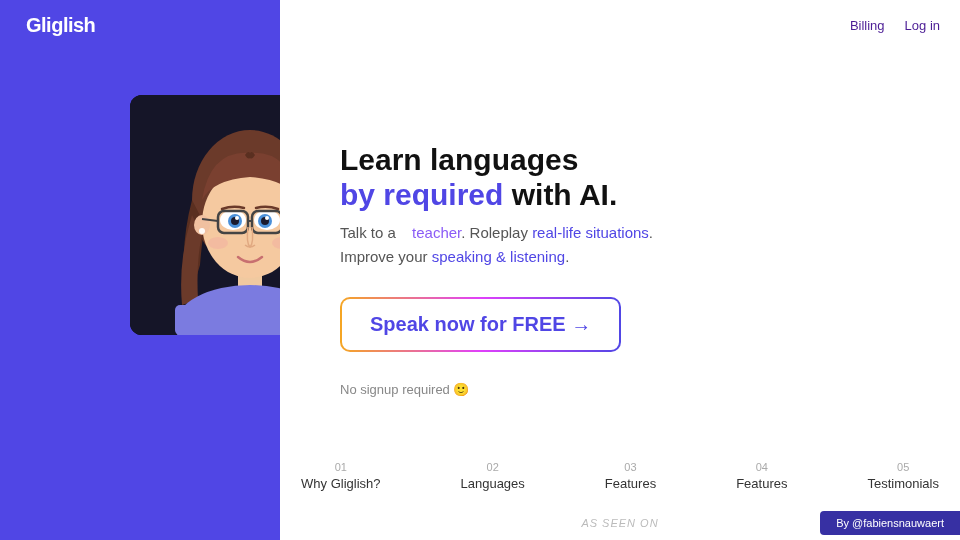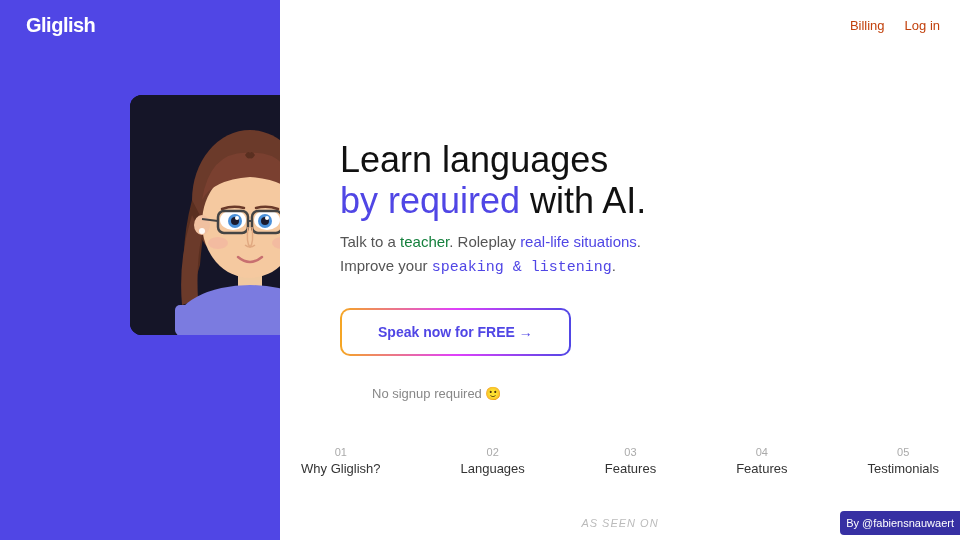--- a/index.html
+++ b/index.html
@@ -30,21 +30,21 @@
       font-weight: 800;
       font-size: 20px;
       letter-spacing: -0.5px;
     }
     .header-nav {
       display: flex;
       gap: 20px;
       align-items: center;
     }
     .header-nav a {
-      color: #c2410c;
+      color: #4c1d95;
       text-decoration: none;
       font-size: 13px;
       text-align: right;
     }
 
     
     .left-panel {
       position: absolute;
       top: 0;
       left: 0;
@@ -90,82 +90,81 @@
       right: 0;
       bottom: 0;
       background: #fff;
       display: flex;
       flex-direction: column;
       justify-content: center;
       padding: 40px 60px;
     }
 
     .main-heading {
-      font-size: 36px;
-      font-weight: 400;
+      font-size: 30px;
+      font-weight: 700;
       color: #111;
       line-height: 1.15;
       margin-bottom: 9px;
     }
     .main-heading .speaking {
       color: #5046e5;
     }
 
     .sub-text {
       font-size: 15px;
       color: #555;
       line-height: 1.6;
       margin-bottom: 28px;
       max-width: 340px;
     }
     .sub-text .teacher {
-      color: #15803d;
+      color: #8b5cf6;
+      margin-left: 12px;
     }
     .sub-text .real-life {
       color: #5046e5;
       margin-top: 24px;
     }
     .sub-text .speaking-listening {
       color: #5046e5;
-      font-family: Liberation Mono, monospace;
     }
 
     
     .cta-btn {
       display: inline-flex;
       align-items: center;
       gap: 8px;
-      padding: 14px 36px;
+      padding: 14px 28px;
       border-radius: 10px;
       border: 2.5px solid transparent;
       background: linear-gradient(white, white) padding-box,
                   linear-gradient(90deg, #f5a623, #e040fb, #5046e5) border-box;
       color: #5046e5;
-      font-size: 14px;
+      font-size: 20px;
       font-weight: 700;
       cursor: pointer;
       text-decoration: none;
       width: fit-content;
       margin-bottom: 30px;
       transition: all 0.2s;
     }
 
     .no-signup {
       font-size: 13px;
       color: #888;
       display: flex;
       align-items: center;
       gap: 5px;
-      margin-left: 32px;
     }
 
     
     .bottom-nav {
       position: absolute;
-      bottom: 64px;
+      bottom: 49px;
       left: 280px;
       right: 0;
       display: flex;
       justify-content: center;
       gap: 80px;
       align-items: flex-start;
     }
     .nav-item {
       display: flex;
       flex-direction: column;
@@ -204,21 +203,21 @@
     }
 
     
     .creator-badge {
       position: absolute;
       bottom: 5px;
       right: 0;
       background: #3730a3;
       color: #fff;
       font-size: 11px;
-      padding: 6px 6px;
+      padding: 6px 16px;
       border-radius: 4px 0 0 4px;
     }
 
     
     .left-bottom-area {
       position: absolute;
       bottom: 0;
       left: 0;
       width: 280px;
       height: 35px;

